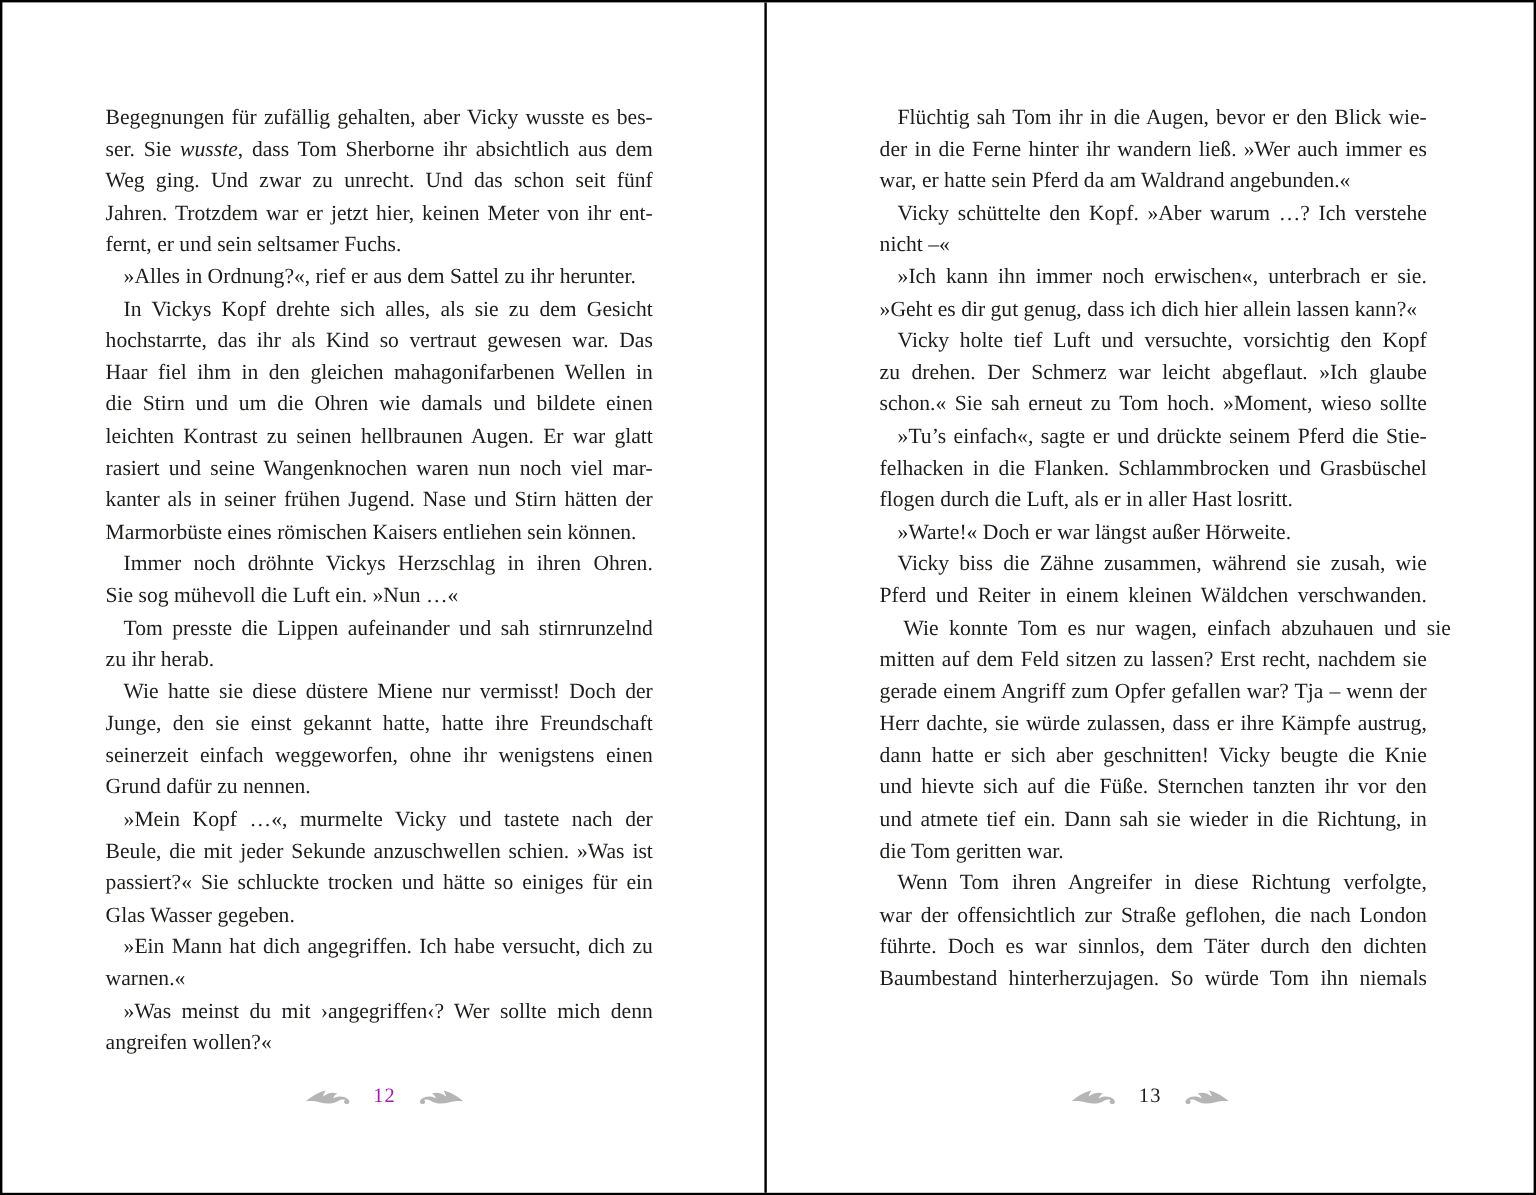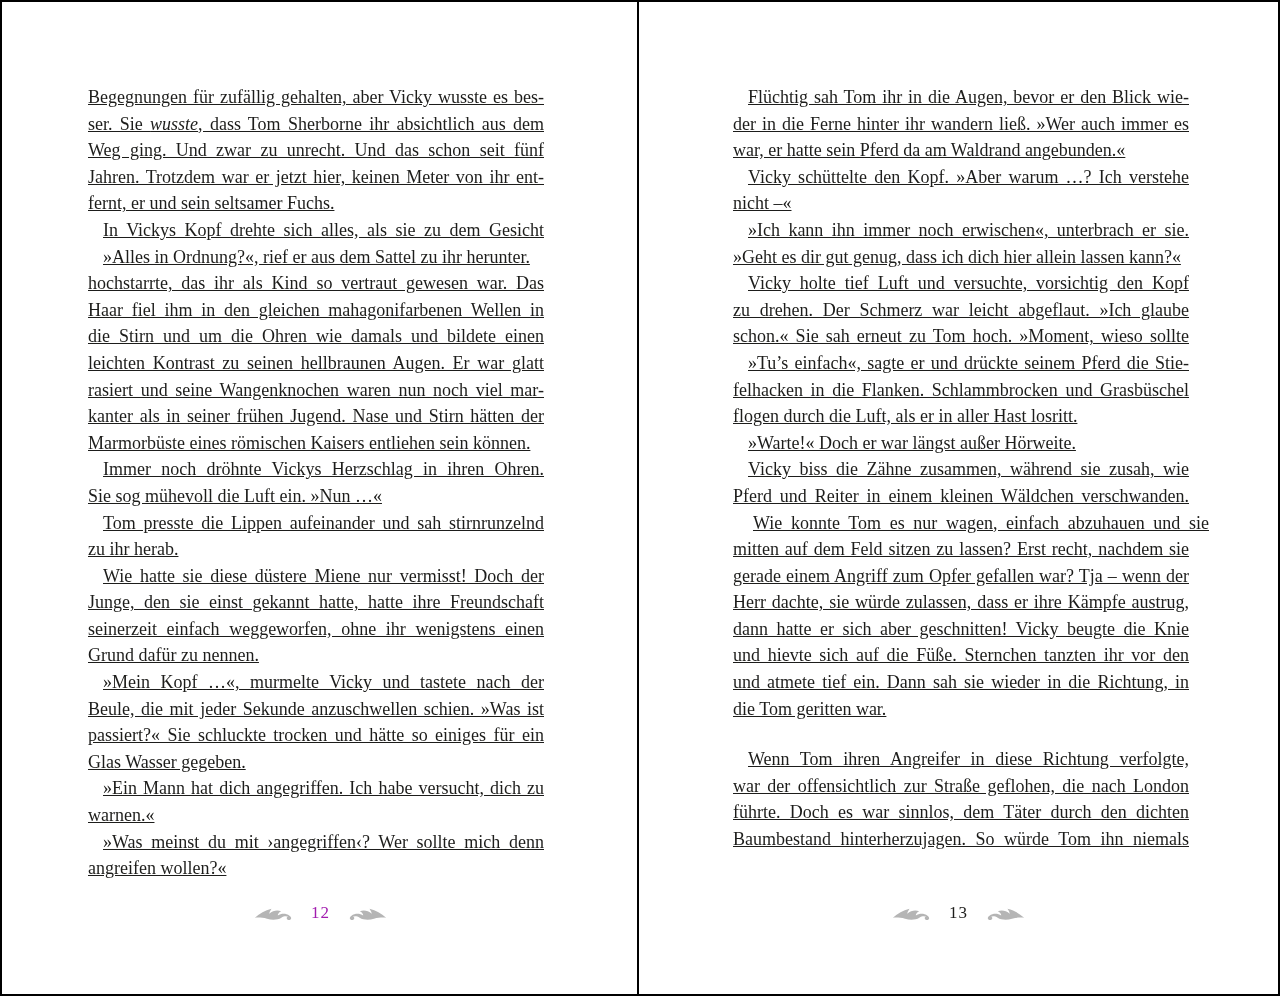--- a/index.html
+++ b/index.html
@@ -38,21 +38,20 @@
     width: 456px;
     color: #1d1d1b;
     font-size: 18px;
     line-height: 26.6px;
   }
   .page-left  .text-block { left: 86px; }
   .page-right .text-block { left: 94px; }
   .line {
     white-space: nowrap;
     height: 26.6px;
-    text-decoration: underline;
   }
   .line i { font-style: italic; }
   .footer {
     position: absolute;
     top: 898px;
     left: 0;
     width: 100%;
     height: 26px;
     display: flex;
     align-items: center;
@@ -76,22 +75,22 @@
 
 <div class="spread">
 
   <div class="page page-left">
     <div class="text-block" style="color: rgb(29, 29, 27);">
         <div class="line"><span class="line-inner" style="word-spacing: 1.50586px;"><span>Begegnungen für zufällig gehalten, aber Vicky wusste es bes-</span></span></div>
         <div class="line"><span class="line-inner" style="word-spacing: 2.79167px;"><span>ser. Sie </span><i>wusste</i><span>, dass Tom Sherborne ihr absichtlich aus dem</span></span></div>
         <div class="line"><span class="line-inner" style="word-spacing: 4.85469px;"><span>Weg ging. Und zwar zu unrecht. Und das schon seit fünf</span></span></div>
         <div class="line"><span class="line-inner" style="word-spacing: 2.08594px;"><span>Jahren. Trotzdem war er jetzt hier, keinen Meter von ihr ent-</span></span></div>
         <div class="line"><span class="line-inner" style="word-spacing: 0px;"><span>fernt, er und sein seltsamer Fuchs.</span></span></div>
+        <div class="line" style="padding-left: 15px;"><span class="line-inner" style="word-spacing: 0px;"><span>»Alles in Ordnung?«, rief er aus dem Sattel zu ihr herunter.</span></span></div>
         <div class="line" style="padding-left: 15px;"><span class="line-inner" style="word-spacing: 4.00156px;"><span>In Vickys Kopf drehte sich alles, als sie zu dem Gesicht</span></span></div>
-        <div class="line" style="padding-left: 15px;"><span class="line-inner" style="word-spacing: 0px;"><span>»Alles in Ordnung?«, rief er aus dem Sattel zu ihr herunter.</span></span></div>
         <div class="line"><span class="line-inner" style="word-spacing: 4.29167px;"><span>hochstarrte, das ihr als Kind so vertraut gewesen war. Das</span></span></div>
         <div class="line"><span class="line-inner" style="word-spacing: 4.24219px;"><span>Haar fiel ihm in den gleichen mahagonifarbenen Wellen in</span></span></div>
         <div class="line"><span class="line-inner" style="word-spacing: 4.50938px; margin-top: 32px;"><span>die Stirn und um die Ohren wie damals und bildete einen</span></span></div>
         <div class="line"><span class="line-inner" style="word-spacing: 3.20508px;"><span>leichten Kontrast zu seinen hellbraunen Augen. Er war glatt</span></span></div>
         <div class="line"><span class="line-inner" style="word-spacing: 3.16016px;"><span>rasiert und seine Wangenknochen waren nun noch viel mar-</span></span></div>
         <div class="line"><span class="line-inner" style="word-spacing: 2.1625px;"><span>kanter als in seiner frühen Jugend. Nase und Stirn hätten der</span></span></div>
         <div class="line"><span class="line-inner" style="word-spacing: 0px;"><span>Marmorbüste eines römischen Kaisers entliehen sein können.</span></span></div>
         <div class="line" style="padding-left: 15px;"><span class="line-inner" style="word-spacing: 5.79018px;"><span>Immer noch dröhnte Vickys Herzschlag in ihren Ohren.</span></span></div>
         <div class="line"><span class="line-inner" style="word-spacing: 0px;"><span>Sie sog mühevoll die Luft ein. »Nun …«</span></span></div>
         <div class="line" style="padding-left: 15px;"><span class="line-inner" style="word-spacing: 3.26786px;"><span>Tom presste die Lippen aufeinander und sah stirnrunzelnd</span></span></div>
@@ -145,21 +144,21 @@
         <div class="line" style="padding-left: 15px;"><span class="line-inner" style="word-spacing: 4.02539px;"><span>Vicky biss die Zähne zusammen, während sie zusah, wie</span></span></div>
         <div class="line"><span class="line-inner" style="word-spacing: 3.35268px;"><span>Pferd und Reiter in einem kleinen Wäldchen verschwanden.</span></span></div>
         <div class="line"><span class="line-inner" style="word-spacing: 4.16146px; margin-left: 20px;"><span>Wie konnte Tom es nur wagen, einfach abzuhauen und sie</span></span></div>
         <div class="line"><span class="line-inner" style="word-spacing: 1.36406px;"><span>mitten auf dem Feld sitzen zu lassen? Erst recht, nachdem sie</span></span></div>
         <div class="line"><span class="line-inner" style="word-spacing: 0.585938px;"><span>gerade einem Angriff zum Opfer gefallen war? Tja – wenn der</span></span></div>
         <div class="line"><span class="line-inner" style="word-spacing: 1.35069px;"><span>Herr dachte, sie würde zulassen, dass er ihre Kämpfe austrug,</span></span></div>
         <div class="line"><span class="line-inner" style="word-spacing: 4.00694px;"><span>dann hatte er sich aber geschnitten! Vicky beugte die Knie</span></span></div>
         <div class="line"><span class="line-inner" style="word-spacing: 3.1625px;"><span>und hievte sich auf die Füße. Sternchen tanzten ihr vor den</span></span></div>
         <div class="line"><span class="line-inner" style="word-spacing: 2.60085px;"><span>und atmete tief ein. Dann sah sie wieder in die Richtung, in</span></span></div>
         <div class="line"><span class="line-inner" style="word-spacing: 0px;"><span>die Tom geritten war.</span></span></div>
-        <div class="line" style="padding-left: 15px; margin-top: 24px;"><span class="line-inner" style="word-spacing: 6.16295px;"><span>Wenn Tom ihren Angreifer in diese Richtung verfolgte,</span></span></div>
+        <div class="line" style="padding-left: 15px;"><span class="line-inner" style="word-spacing: 6.16295px;"><span>Wenn Tom ihren Angreifer in diese Richtung verfolgte,</span></span></div>
         <div class="line"><span class="line-inner" style="word-spacing: 2.87305px;"><span>war der offensichtlich zur Straße geflohen, die nach London</span></span></div>
         <div class="line"><span class="line-inner" style="word-spacing: 4.77257px;"><span>führte. Doch es war sinnlos, dem Täter durch den dichten</span></span></div>
         <div class="line"><span class="line-inner" style="word-spacing: 5.03125px;"><span>Baumbestand hinterherzujagen. So würde Tom ihn niemals</span></span></div>
       </div>
     <div class="footer">
       <span class="orn">
         <svg width="40" height="15" viewBox="0 0 48 18">
           <path fill="#b5b5b5" d="M1,14 C7,9 13,5 21,3.2 C19.2,6 18.2,8 18.4,9.4 C22.5,5.6 28,4.6 32.5,6.4 C29.6,8.2 28.4,10 28.6,11.4 C32.8,8.6 38.6,8.8 42.6,11.6 C44.8,13.2 45.2,15 43.8,16.2 C42.2,17.4 40,16.8 39.4,15.2 C38.9,13.9 39.8,12.8 41,12.9 C39.2,11.8 35.6,12 32.8,14 C28.4,16.8 21.4,17 15.6,15.2 C10.2,13.8 5,13.6 1,14 Z"></path>
         </svg>
       </span>

